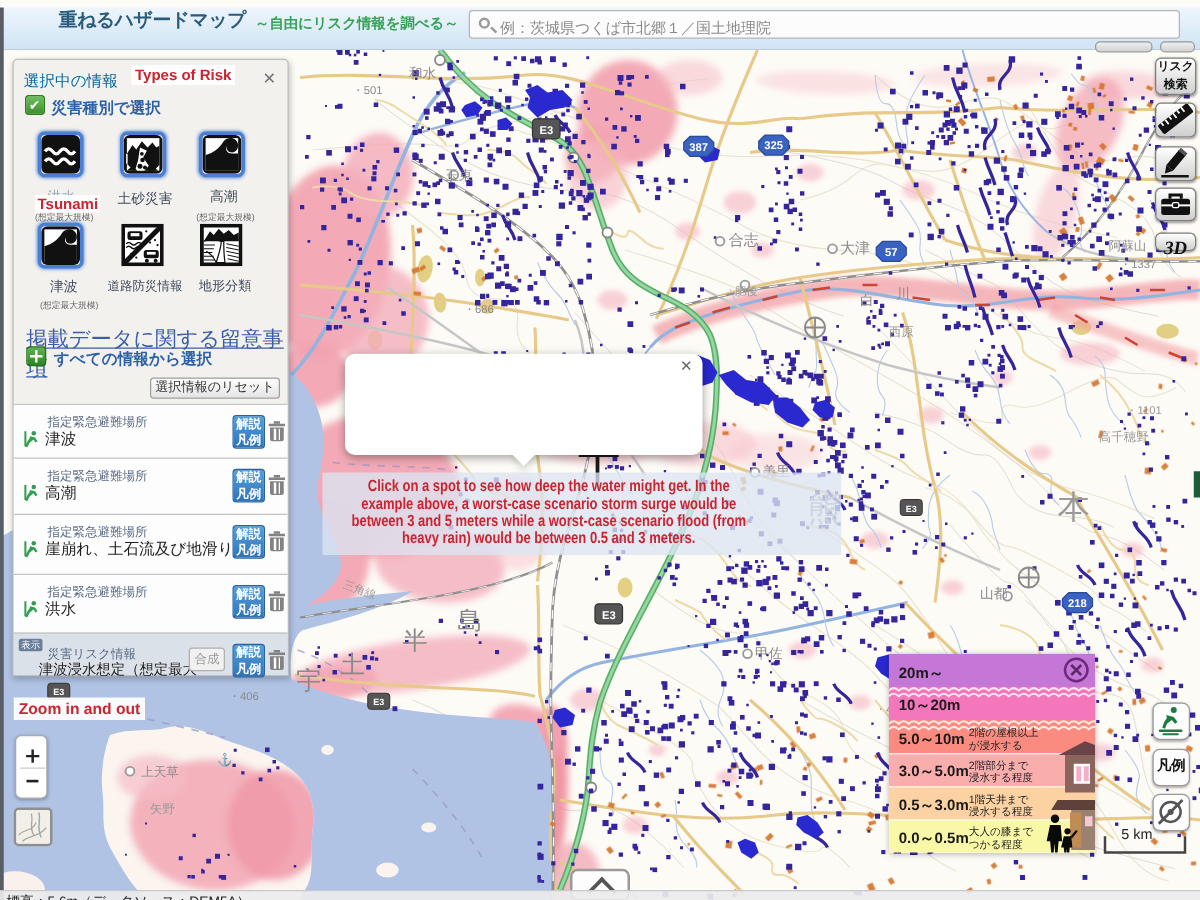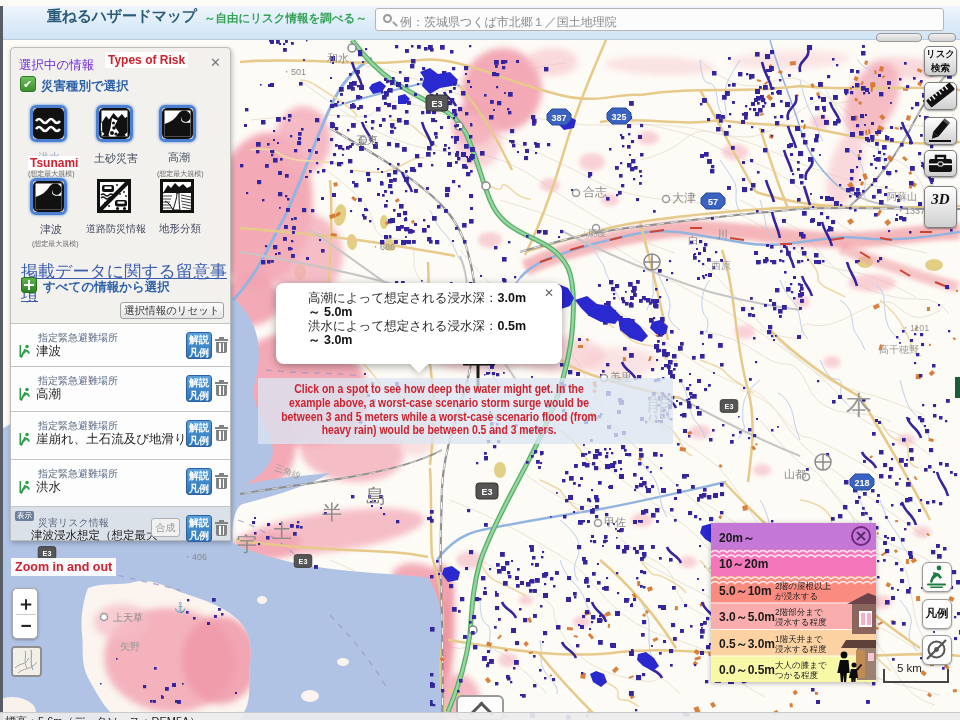--- a/index.html
+++ b/index.html
@@ -26,21 +26,21 @@
 .stub { position:absolute; background:linear-gradient(#efefef,#d2d2d2);
   border:1px solid #999; border-radius:4px; }
 
 
 #ledge { position:absolute; left:0; top:6px; width:3px; height:714px; background:#585d66; }
 
 
 #panel { position:absolute; left:10px; top:47px; width:221px; height:494px;
   background:#f3f1ee; border:1px solid #bdbdbd; border-radius:4px 4px 0 0;
   box-shadow:1px 2px 5px rgba(0,0,0,.25); }
-#panel .ptitle { position:absolute; left:8px; top:9px; font-size:12.5px; color:#6d28d9; }
+#panel .ptitle { position:absolute; left:8px; top:9px; font-size:12.5px; color:#0369a1; }
 #panel .pclose { position:absolute; right:9px; top:7px; font-size:13px; color:#777; }
 .redtag { position:absolute; color:#cb2330; font-weight:bold;
   background:rgba(255,255,255,.93); white-space:nowrap; }
 #rt1 { left:94px; top:4px; font-size:12px; padding:1px 3px; }
 #rt2 { left:13px; top:29px; font-size:12px; padding:1px 2px; }
 #rt3 { left:17px; top:108px; font-size:12px; padding:0 2px; }
 #zoomtag { position:absolute; left:11px; top:558px; font-size:12.5px; z-index:5; padding:2px 4px;}
 .selgreen { position:absolute; left:9px; top:28px; width:16px; height:16px;
   background:linear-gradient(#6fbf5e,#3d8f2e); border-radius:3px; border:1px solid #2e7a22;}
 .selgreen:after { content:"\2714"; position:absolute; left:2px; top:1px; color:#fff; font-size:11px;}
@@ -103,21 +103,21 @@
 #redpara .in { position:absolute; left:-40px; top:4px; width:442px; color:#cb2330;
   font-weight:bold; font-size:13px; line-height:13.8px; text-align:center;
   transform:scaleX(0.80); transform-origin:221px 0; white-space:nowrap;}
 
 
 .rbtn { position:absolute; left:924px; width:33px; background:linear-gradient(#ffffff,#cfcfcf);
   border:1px solid #7e7e7e; border-radius:5px; box-shadow:0 1px 2px rgba(0,0,0,.4); }
 #rb1 { top:46px; height:30px; font-size:9.5px; font-weight:bold; color:#111; text-align:center;
   line-height:14px; }
 #rb2 { top:82px; height:28px; } #rb3 { top:117px; height:28px; }
-#rb4 { top:150px; height:27px; } #rb5 { top:186px; height:42px;
+#rb4 { top:150px; height:27px; } #rb5 { top:186px; height:15px;
   font-size:15px; font-weight:bold; font-style:italic; color:#111; text-align:center;
   line-height:25px; font-family:"Liberation Serif",serif;}
 
 
 .mbtn { position:absolute; left:922px; width:30px; height:30px; background:#fdfdfd;
   border:1.5px solid #9a9a9a; border-radius:6px; box-shadow:0 1px 2px rgba(0,0,0,.3); }
 #mb1 { top:562px; } #mb2 { top:599px; font-size:11.5px; font-weight:bold; color:#111;
   text-align:center; line-height:27px;} #mb3 { top:635px; }
 #scaletext { position:absolute; left:897px; top:662px; font-size:11.5px; color:#222; z-index:3;}
 
@@ -2597,21 +2597,20 @@
             <div class="bod"></div>
             <div class="s1"></div>
             <div class="s2"></div>
           </div>
       </div>
     </div>
   </div>
 
   <div id="popup">
     <div class="px">✕</div>
-    <div class="ptext">高潮によって想定される浸水深：<b>3.0m</b><br><b>～ 5.0m</b><br>洪水によって想定される浸水深：<b>0.5m</b><br><b>～ 3.0m</b></div>
   </div>
 
   <div id="redpara">
       <div class="in">Click on a spot to see how deep the water might get. In the<br>
 example above, a worst-case scenario storm surge would be<br>
 between 3 and 5 meters while a worst-case scenario flood (from<br>
 heavy rain) would be between 0.5 and 3 meters.</div>
     </div>
 
   <div class="rbtn" id="rb1">リスク<br>検索</div>

